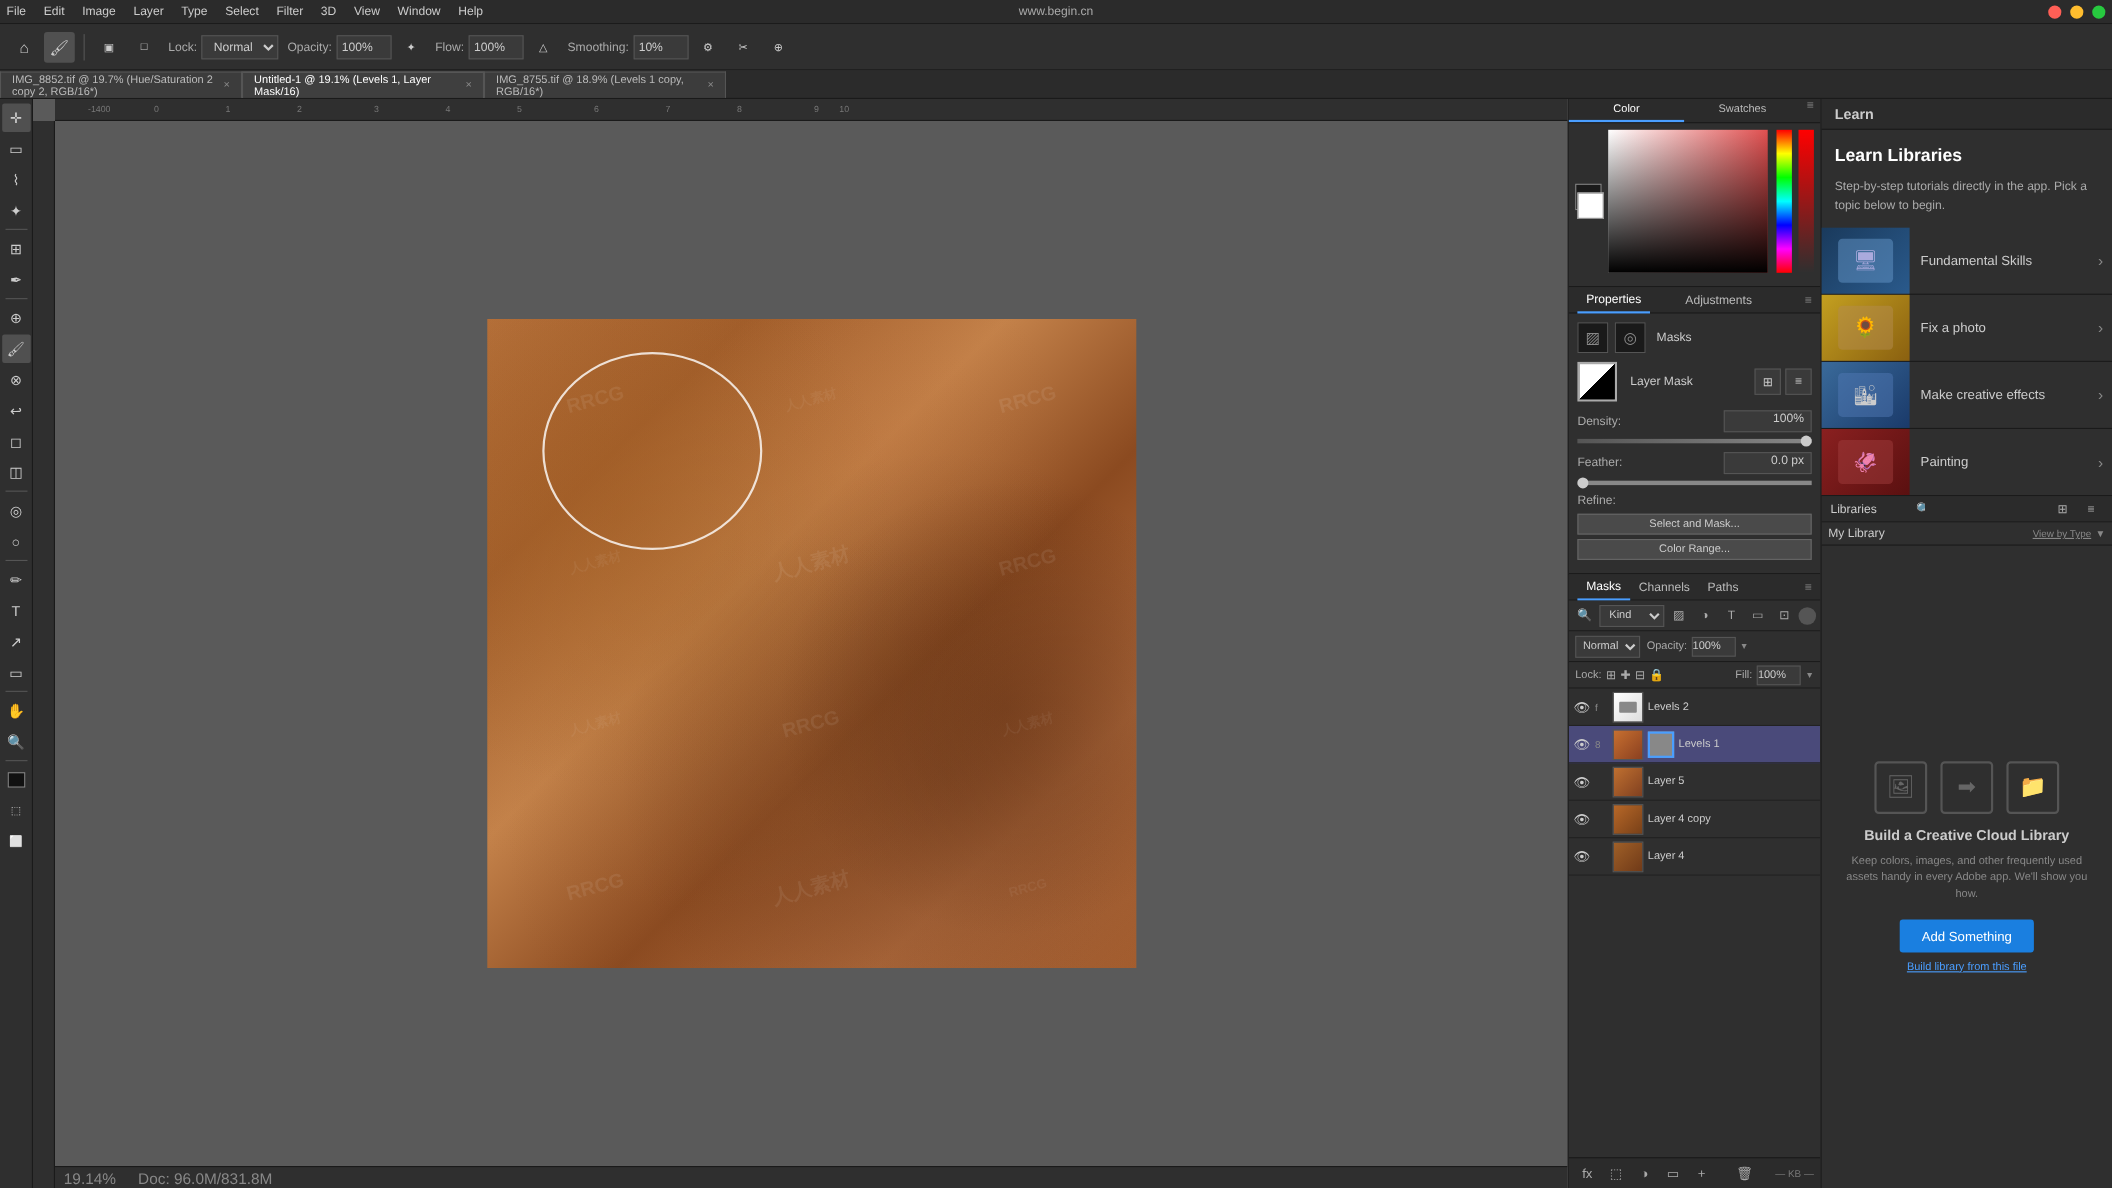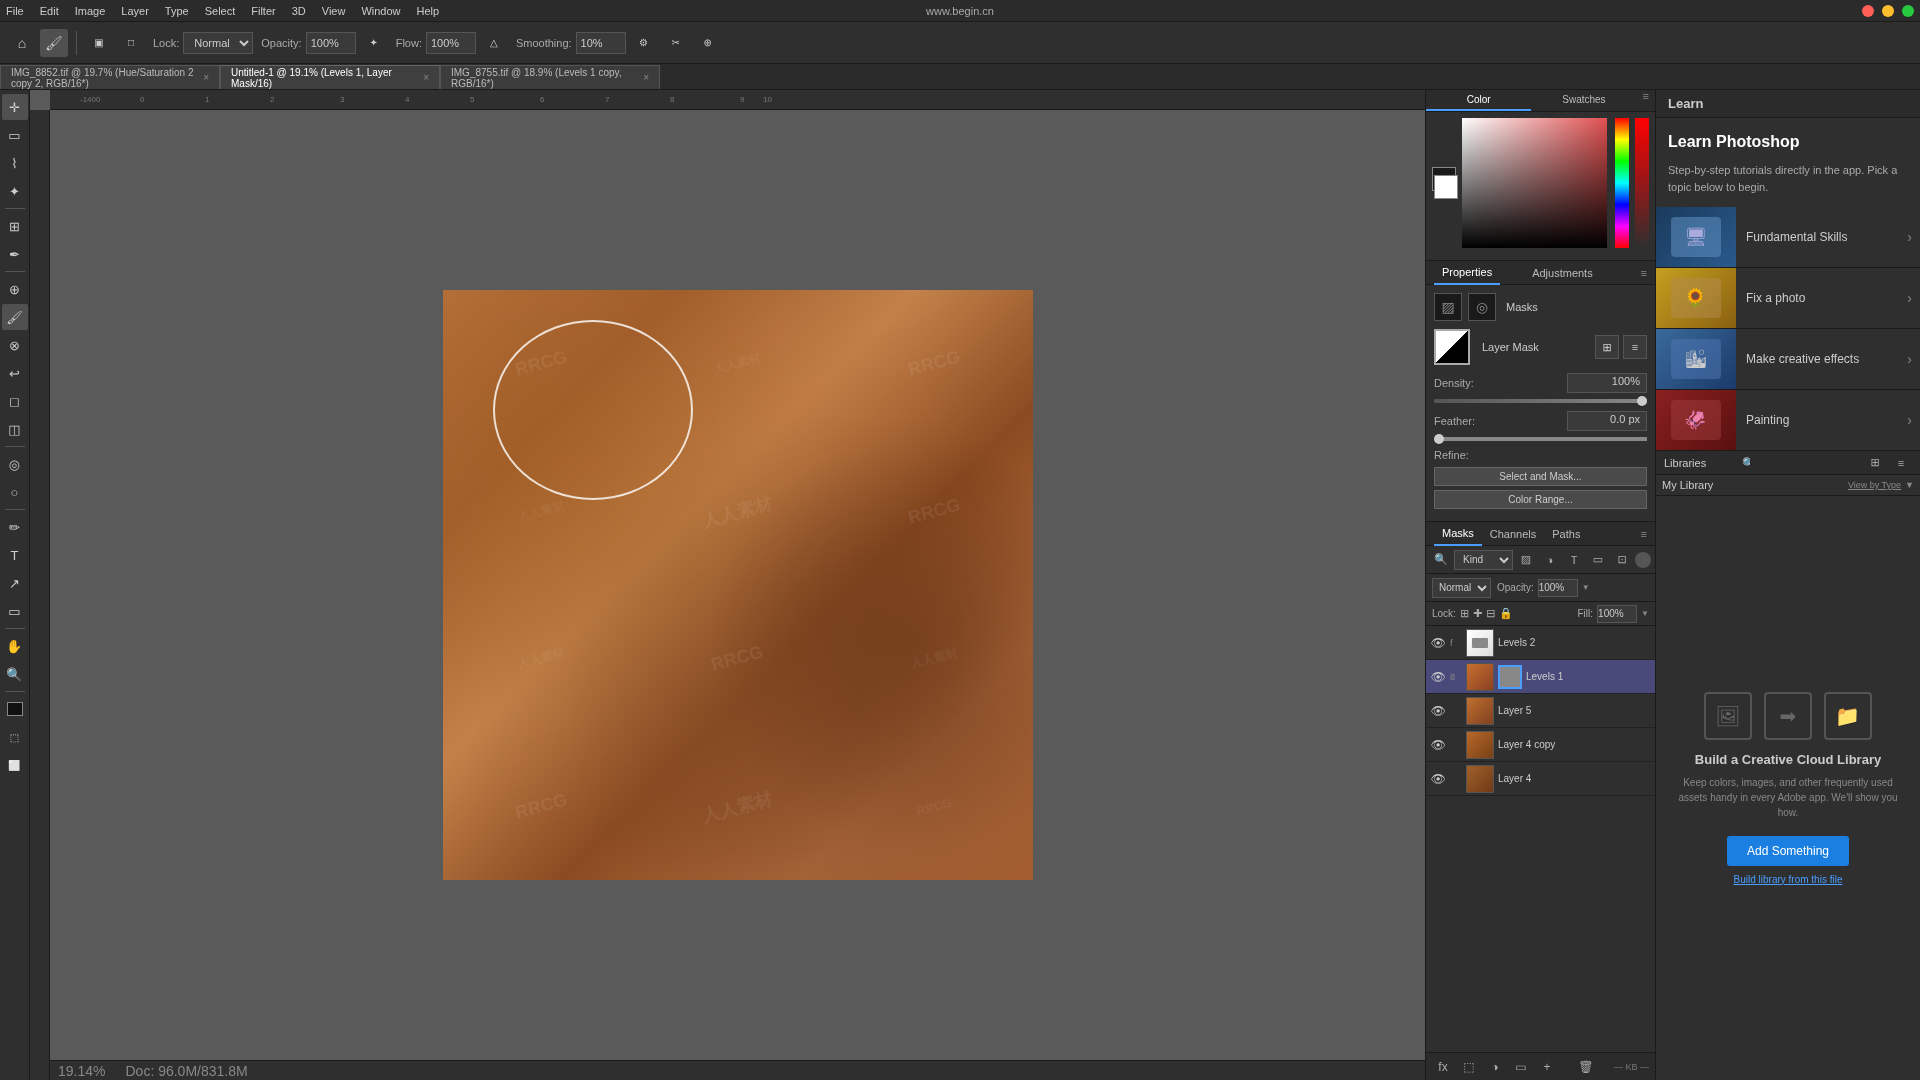--- a/index.html
+++ b/index.html
@@ -463,21 +463,21 @@
         <span style="margin-left:auto;font-size:9px;color:#777;">— KB —</span>
       </div>
     </div>
   </div>
 
   <div class="learn-panel">
     <div class="learn-header">
       <span>Learn</span>
     </div>
     <div class="learn-intro">
-      <h3>Learn Photoshop</h3>
+      <h3>Learn Libraries</h3>
       <p>Step-by-step tutorials directly in the app. Pick a topic below to begin.</p>
     </div>
 
     <div class="learn-item">
       <div class="learn-thumb learn-thumb-fundamental" style="display:flex;align-items:center;justify-content:center;">
         <div style="width:50px;height:40px;background:rgba(100,150,200,0.5);border-radius:4px;display:flex;align-items:center;justify-content:center;color:#aad;font-size:18px;">🖥</div>
       </div>
       <span class="learn-label">Fundamental Skills</span>
       <span class="learn-arrow">›</span>
     </div>

